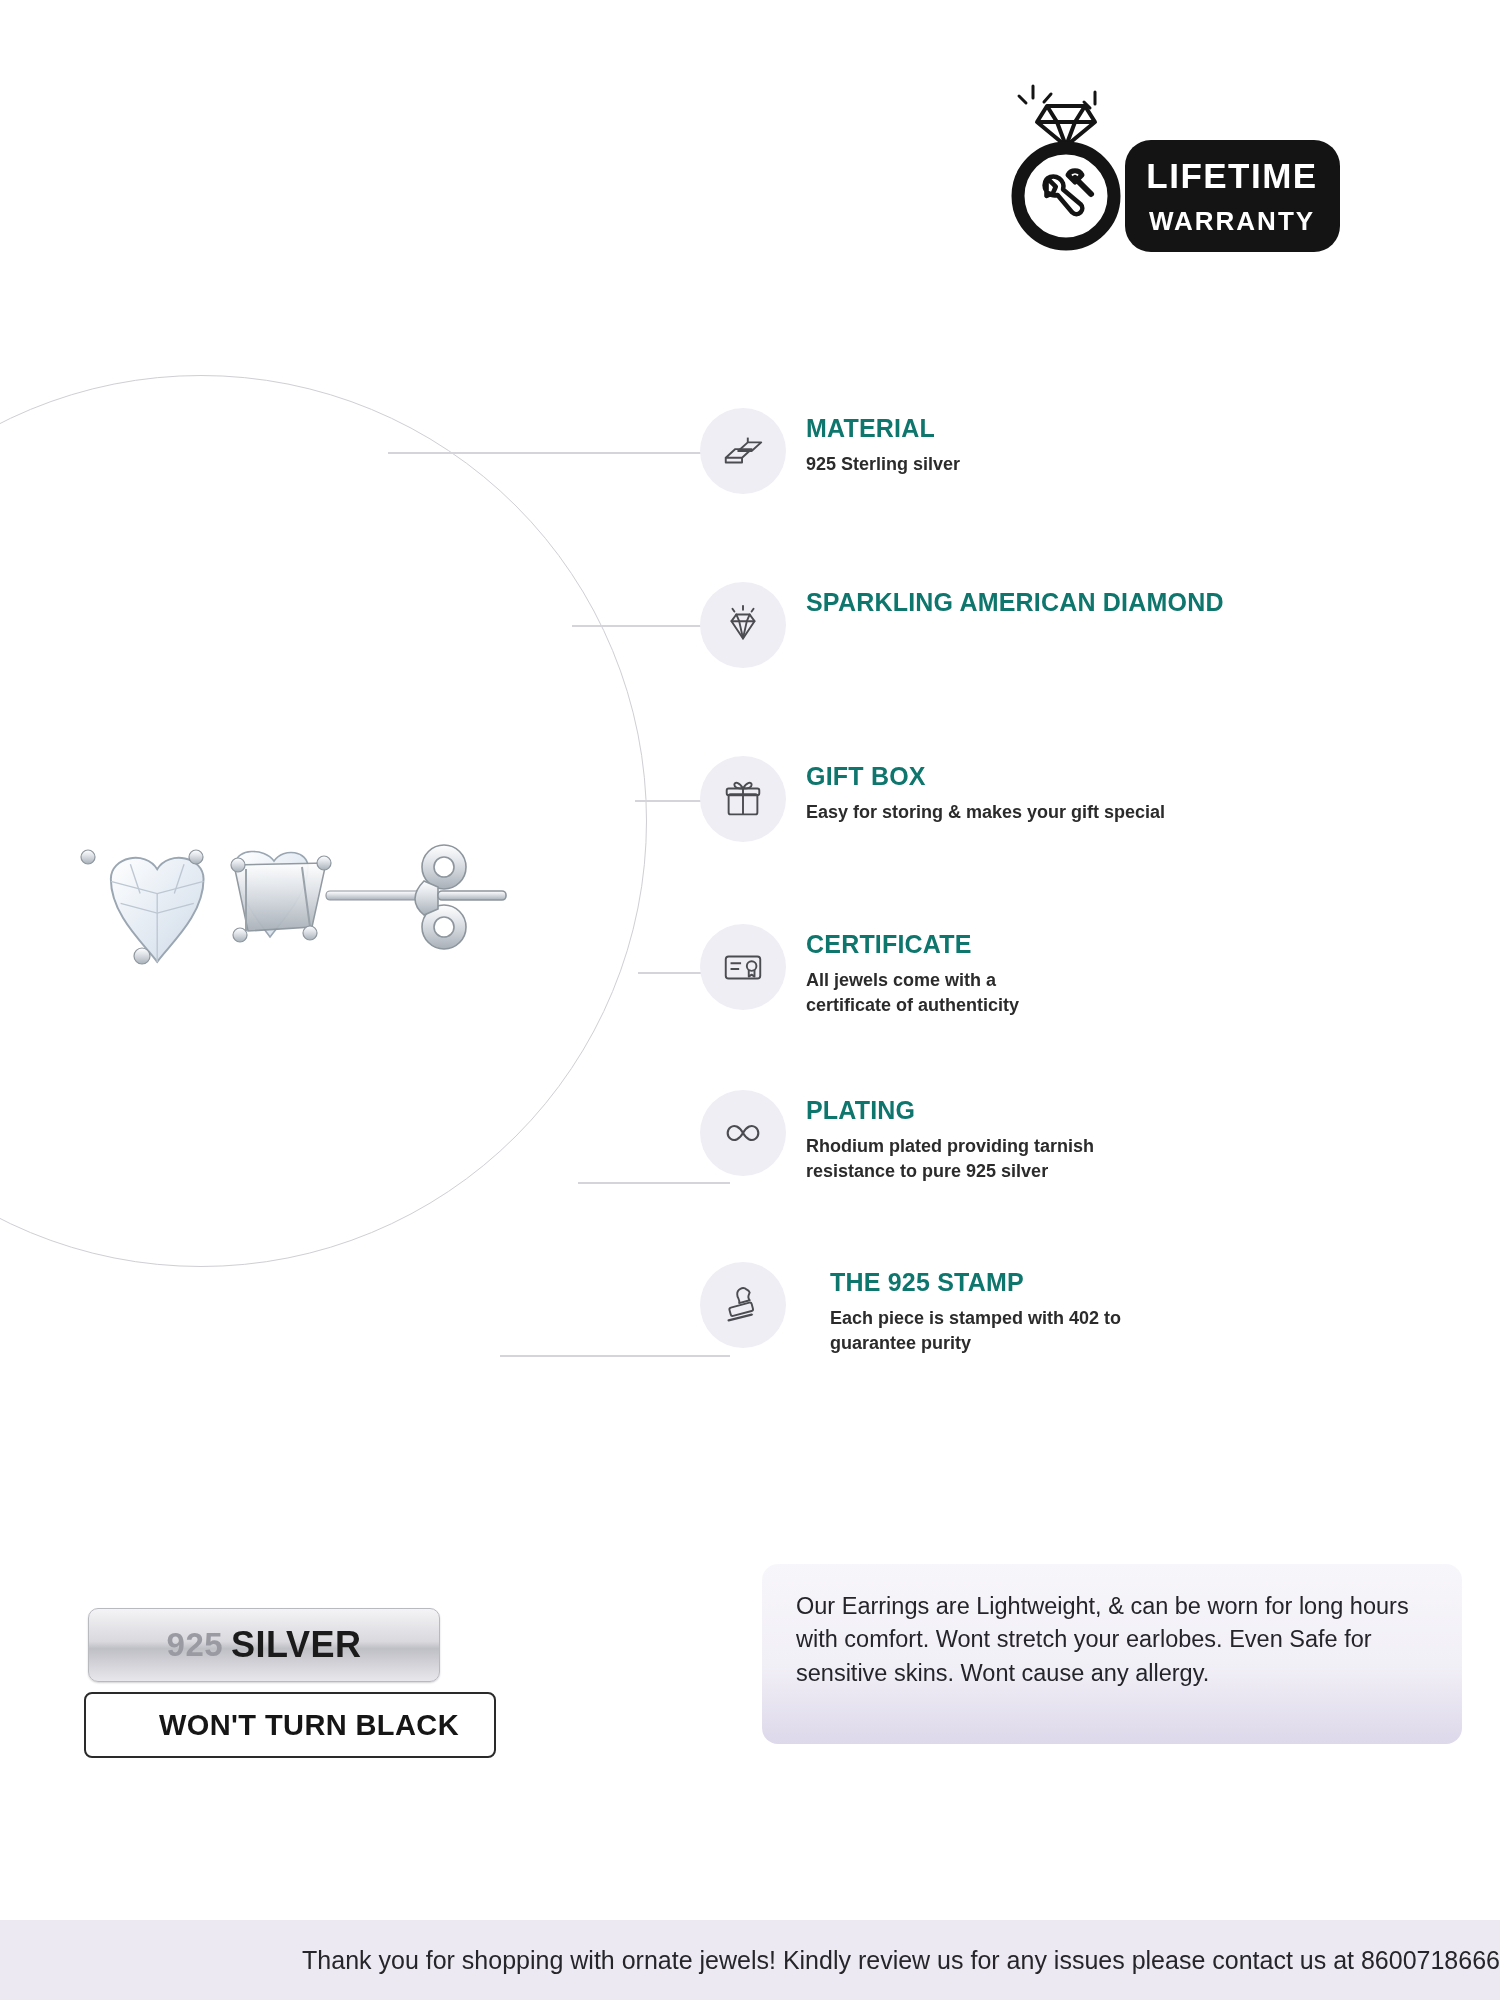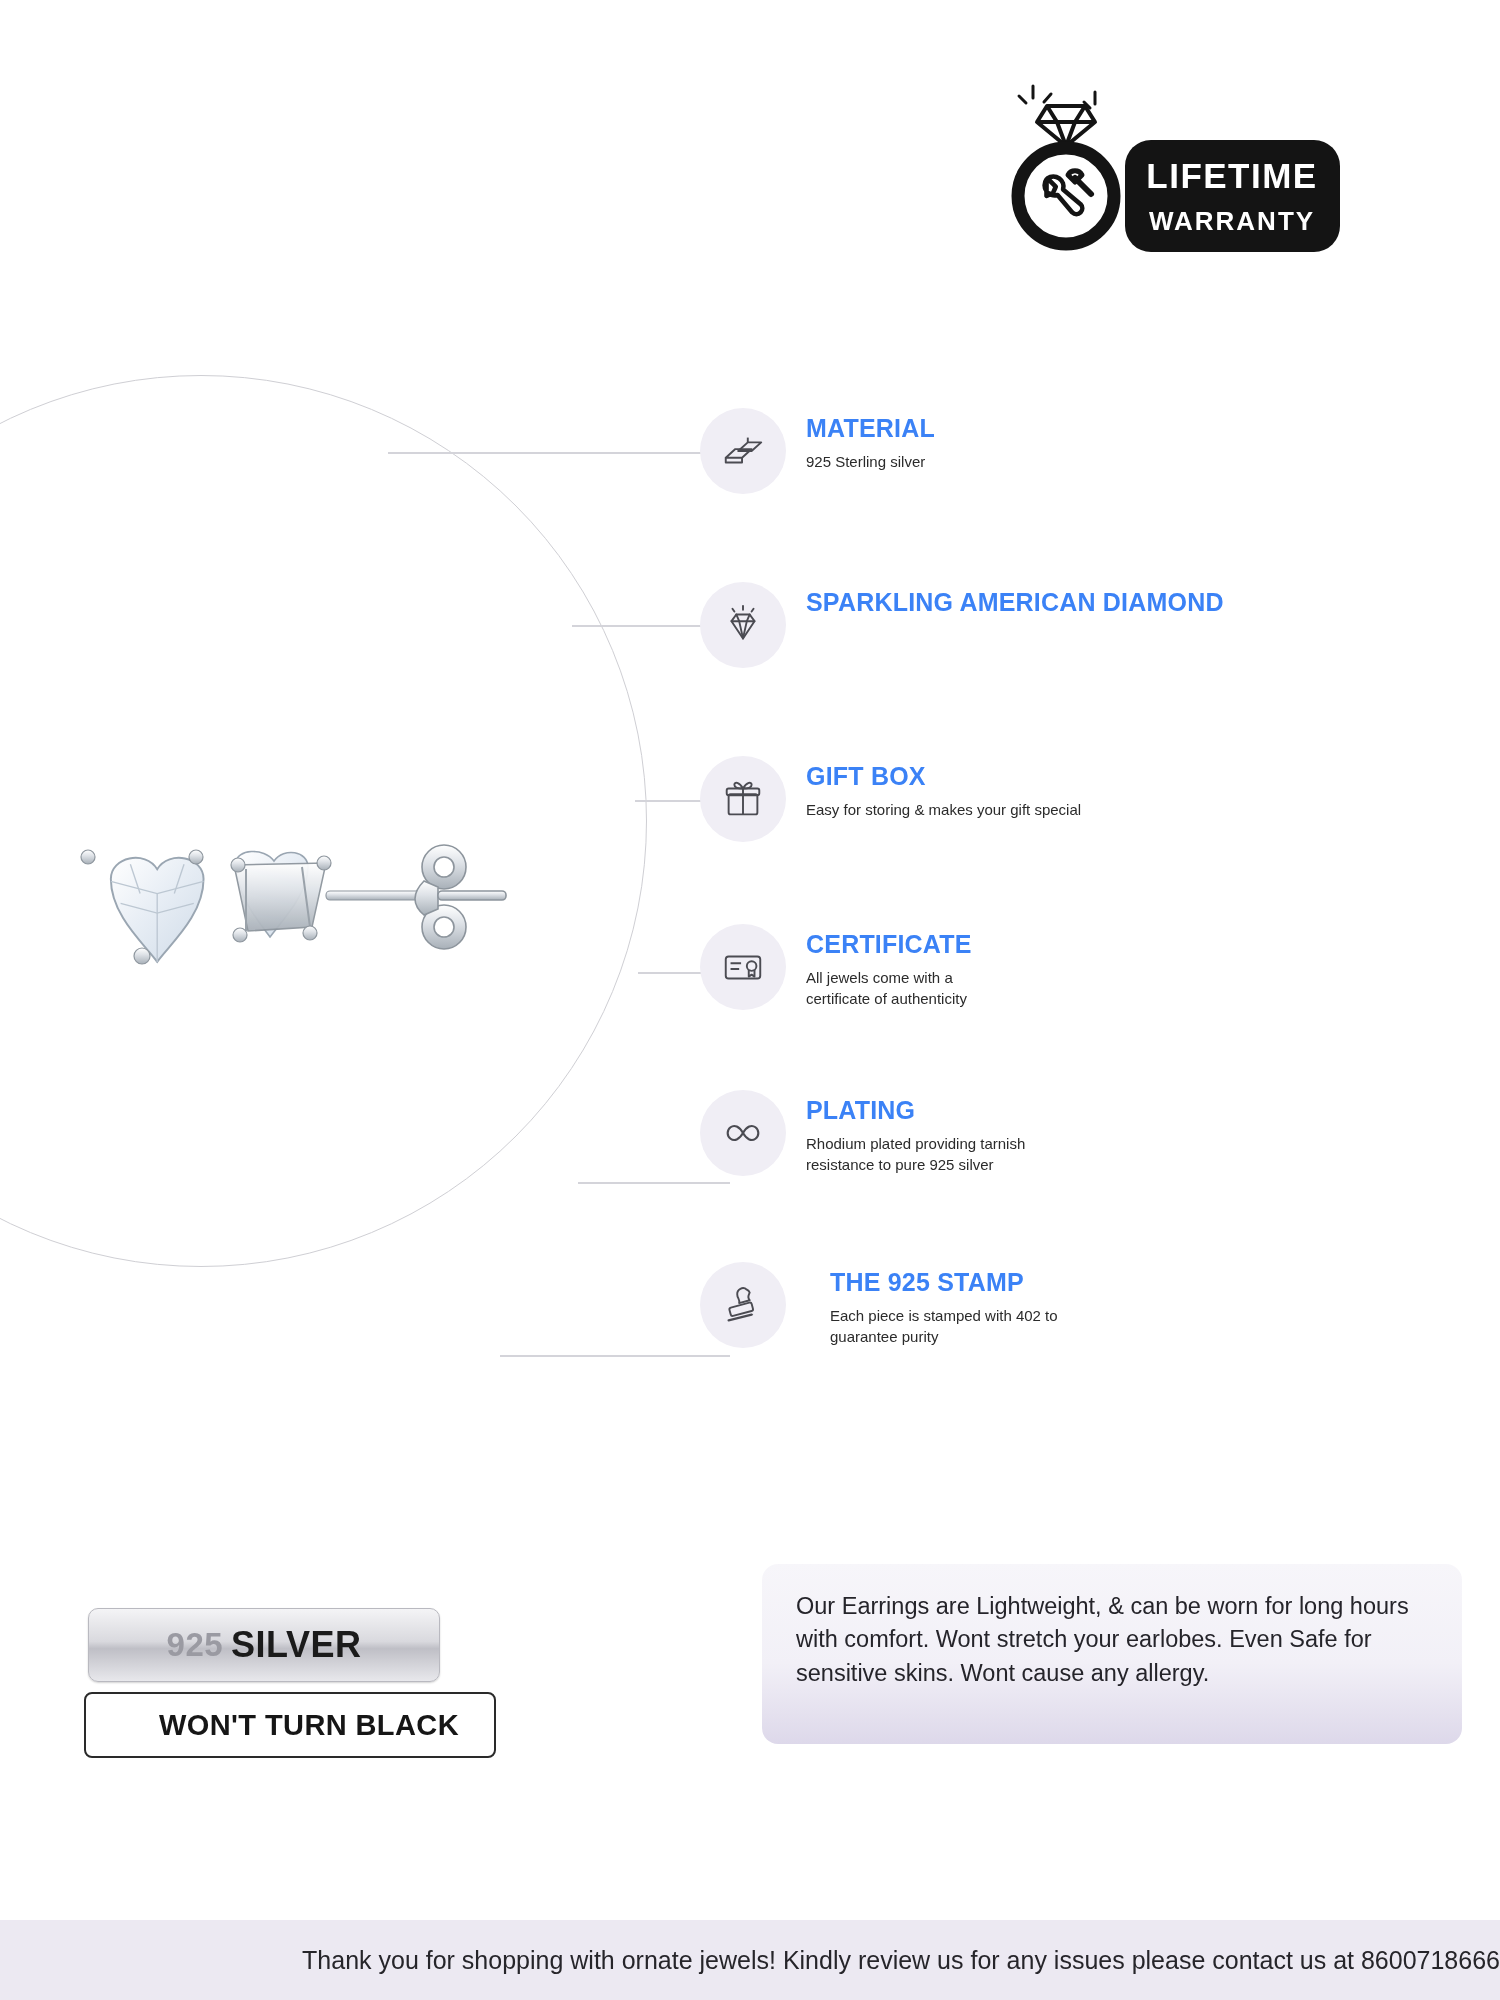--- a/index.html
+++ b/index.html
@@ -68,28 +68,28 @@
     justify-content: center;
     margin-right: 20px;
   }
   .feat-text {
     padding-top: 6px;
   }
   .feat-title {
     font-weight: bold;
     font-size: 25px;
     letter-spacing: 0.2px;
-    color: #3b82f6;
+    color: #0f766e;
     margin-bottom: 9px;
   }
   .feat-desc {
-    font-size: 15px;
+    font-size: 18px;
     line-height: 1.38;
     color: #2b2b2b;
-    font-weight: 400;
+    font-weight: 700;
   }
 
   
   .connector {
     position: absolute;
     height: 1.5px;
     background: #d4d4da;
   }
 
   

